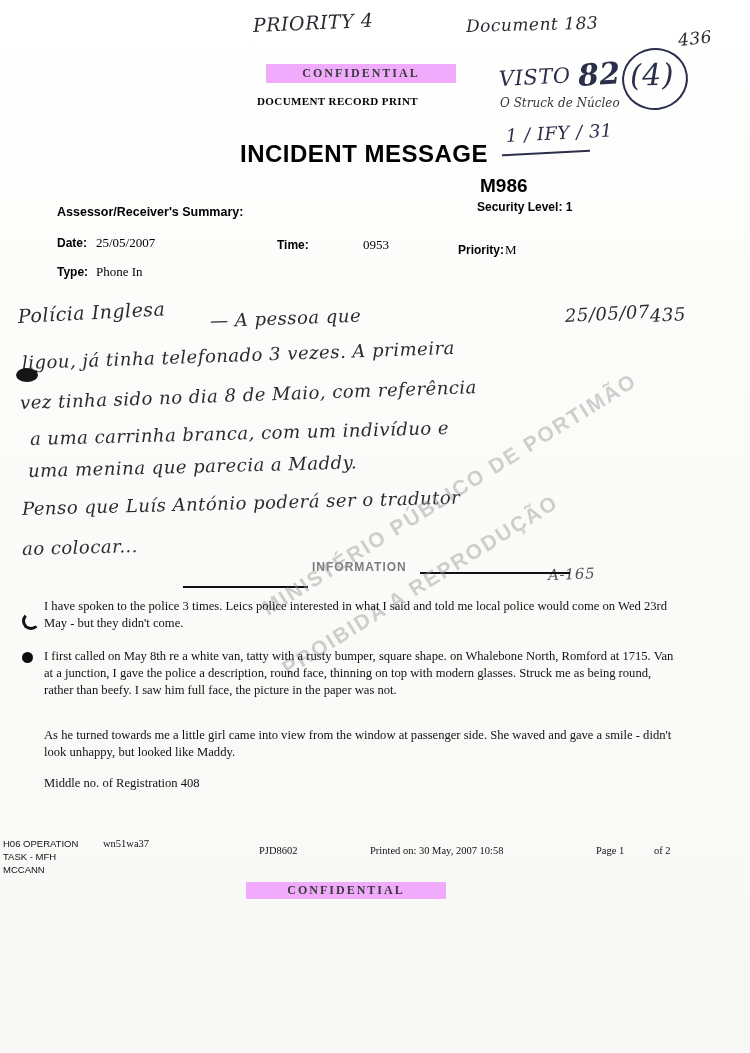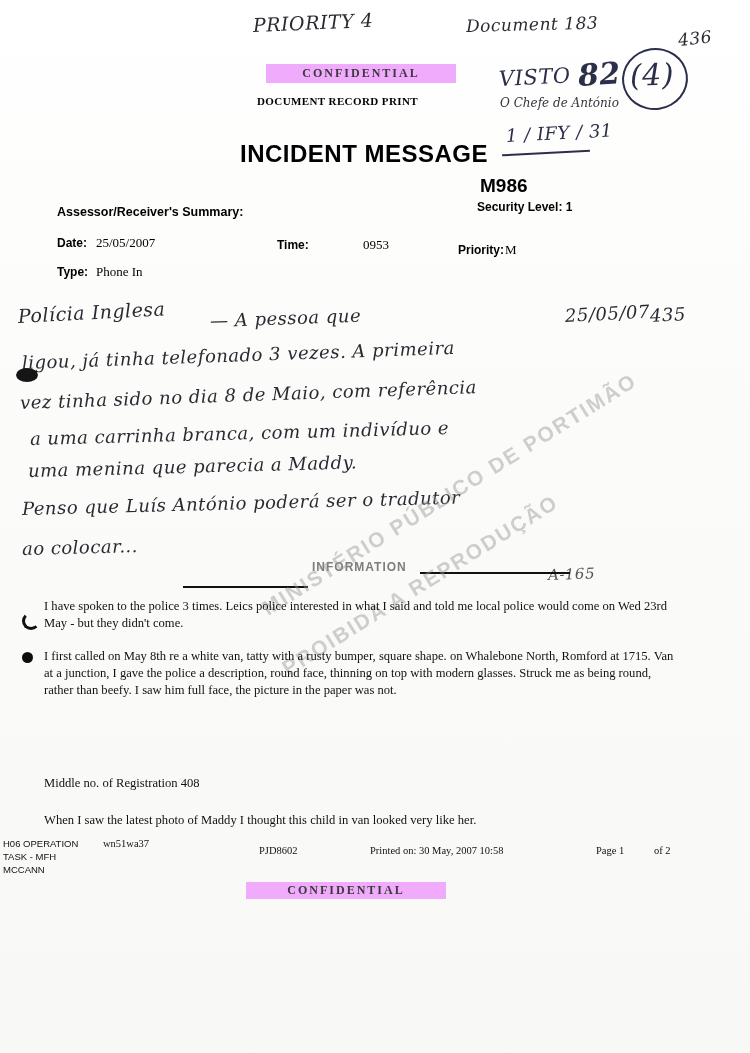--- a/index.html
+++ b/index.html
@@ -166,21 +166,21 @@
 
   <div class="abs hand" style="left:466px; top:16px; font-size:17px; transform:rotate(-1.5deg);">Document   183</div>
 
   <div class="abs hand" style="left:678px; top:30px; font-size:17px; transform:rotate(-6deg);">436</div>
 
   <div class="abs hand hand-blue" style="left:499px; top:67px; font-size:21px; transform:rotate(-3deg);">VISTO</div>
   <div class="abs hand hand-blue" style="left:578px; top:58px; font-size:30px; font-weight:bold; transform:rotate(-4deg);">82</div>
   <div class="abs hand hand-blue" style="left:630px; top:58px; font-size:30px; transform:rotate(-2deg);">(4)</div>
   <div class="circle-mark" style="left:622px; top:48px; width:62px; height:58px; transform:rotate(-8deg);"></div>
 
-  <div class="abs t" style="left:500px; top:96px; font-size:12px; font-family:'DejaVu Serif',serif; color:#34343f; font-style:italic;">O Chefe de António</div>
+  <div class="abs t" style="left:500px; top:96px; font-size:12px; font-family:'DejaVu Serif',serif; color:#34343f; font-style:italic;">O Struck de Núcleo</div>
   <div class="abs hand hand-blue" style="left:506px; top:125px; font-size:18px; transform:rotate(-3deg);">1 / IFY / 31</div>
   <div class="abs" style="left:502px; top:152px; width:88px; height:2px; background:#2b2f4a; transform:rotate(-3deg);"></div>
 
   <div class="abs redact" style="left:266px; top:64px; width:190px; height:19px; font-size:12px; line-height:19px;">CONFIDENTIAL</div>
 
   <div class="abs doc-record" style="left:257px; top:95px;">DOCUMENT RECORD PRINT</div>
 
   <div class="abs incident-title" style="left:240px; top:140px;">INCIDENT MESSAGE</div>
 
   <div class="abs msg-no" style="left:480px; top:175px;">M986</div>
@@ -222,24 +222,24 @@
 
   <div class="watermark" style="left:258px; top:600px;">MINISTÉRIO PÚBLICO DE PORTIMÃO</div>
   <div class="watermark" style="left:278px; top:660px;">PROIBIDA A REPRODUÇÃO</div>
 
   <div class="abs bullet hollow" style="left:22px; top:612px; width:12px; height:12px; border-radius:50%;"></div>
   <div class="abs para" style="left:44px; top:598px; width:630px;">I have spoken to the police 3 times.  Leics police interested in what I said and told me local police would come on Wed 23rd May - but they didn't come.</div>
 
   <div class="abs bullet" style="left:22px; top:652px;"></div>
   <div class="abs para" style="left:44px; top:648px; width:630px;">I first called on May 8th re a white van, tatty with a rusty bumper, square shape.  on Whalebone North, Romford at 1715. Van at a junction,  I gave the police a description, round face, thinning on top with modern glasses.  Struck me as being round, rather than beefy.   I saw him full face, the picture in the paper was not.</div>
 
+  <div class="abs para" style="left:44px; top:727px; width:630px;">As he turned towards me a little girl came into view from the window at passenger side.  She waved and gave a smile - didn't look unhappy, but looked like Maddy.</div>
 
   <div class="abs para" style="left:44px; top:775px; width:630px;">Middle no. of Registration 408</div>
 
-  <div class="abs para" style="left:44px; top:812px; width:630px;">When I saw the latest photo of Maddy I thought this child in van looked very like her.</div>
 
   <div class="abs footer" style="left:3px; top:838px;">H06  OPERATION</div>
   <div class="abs footer" style="left:3px; top:851px;">TASK - MFH</div>
   <div class="abs footer" style="left:3px; top:864px;">MCCANN</div>
 
   <div class="abs footer-serif" style="left:103px; top:838px;">wn51wa37</div>
   <div class="abs footer-serif" style="left:259px; top:845px;">PJD8602</div>
   <div class="abs footer-serif" style="left:370px; top:845px;">Printed on: 30 May, 2007 10:58</div>
   <div class="abs footer-serif" style="left:596px; top:845px;">Page  1</div>
   <div class="abs footer-serif" style="left:654px; top:845px;">of  2</div>

